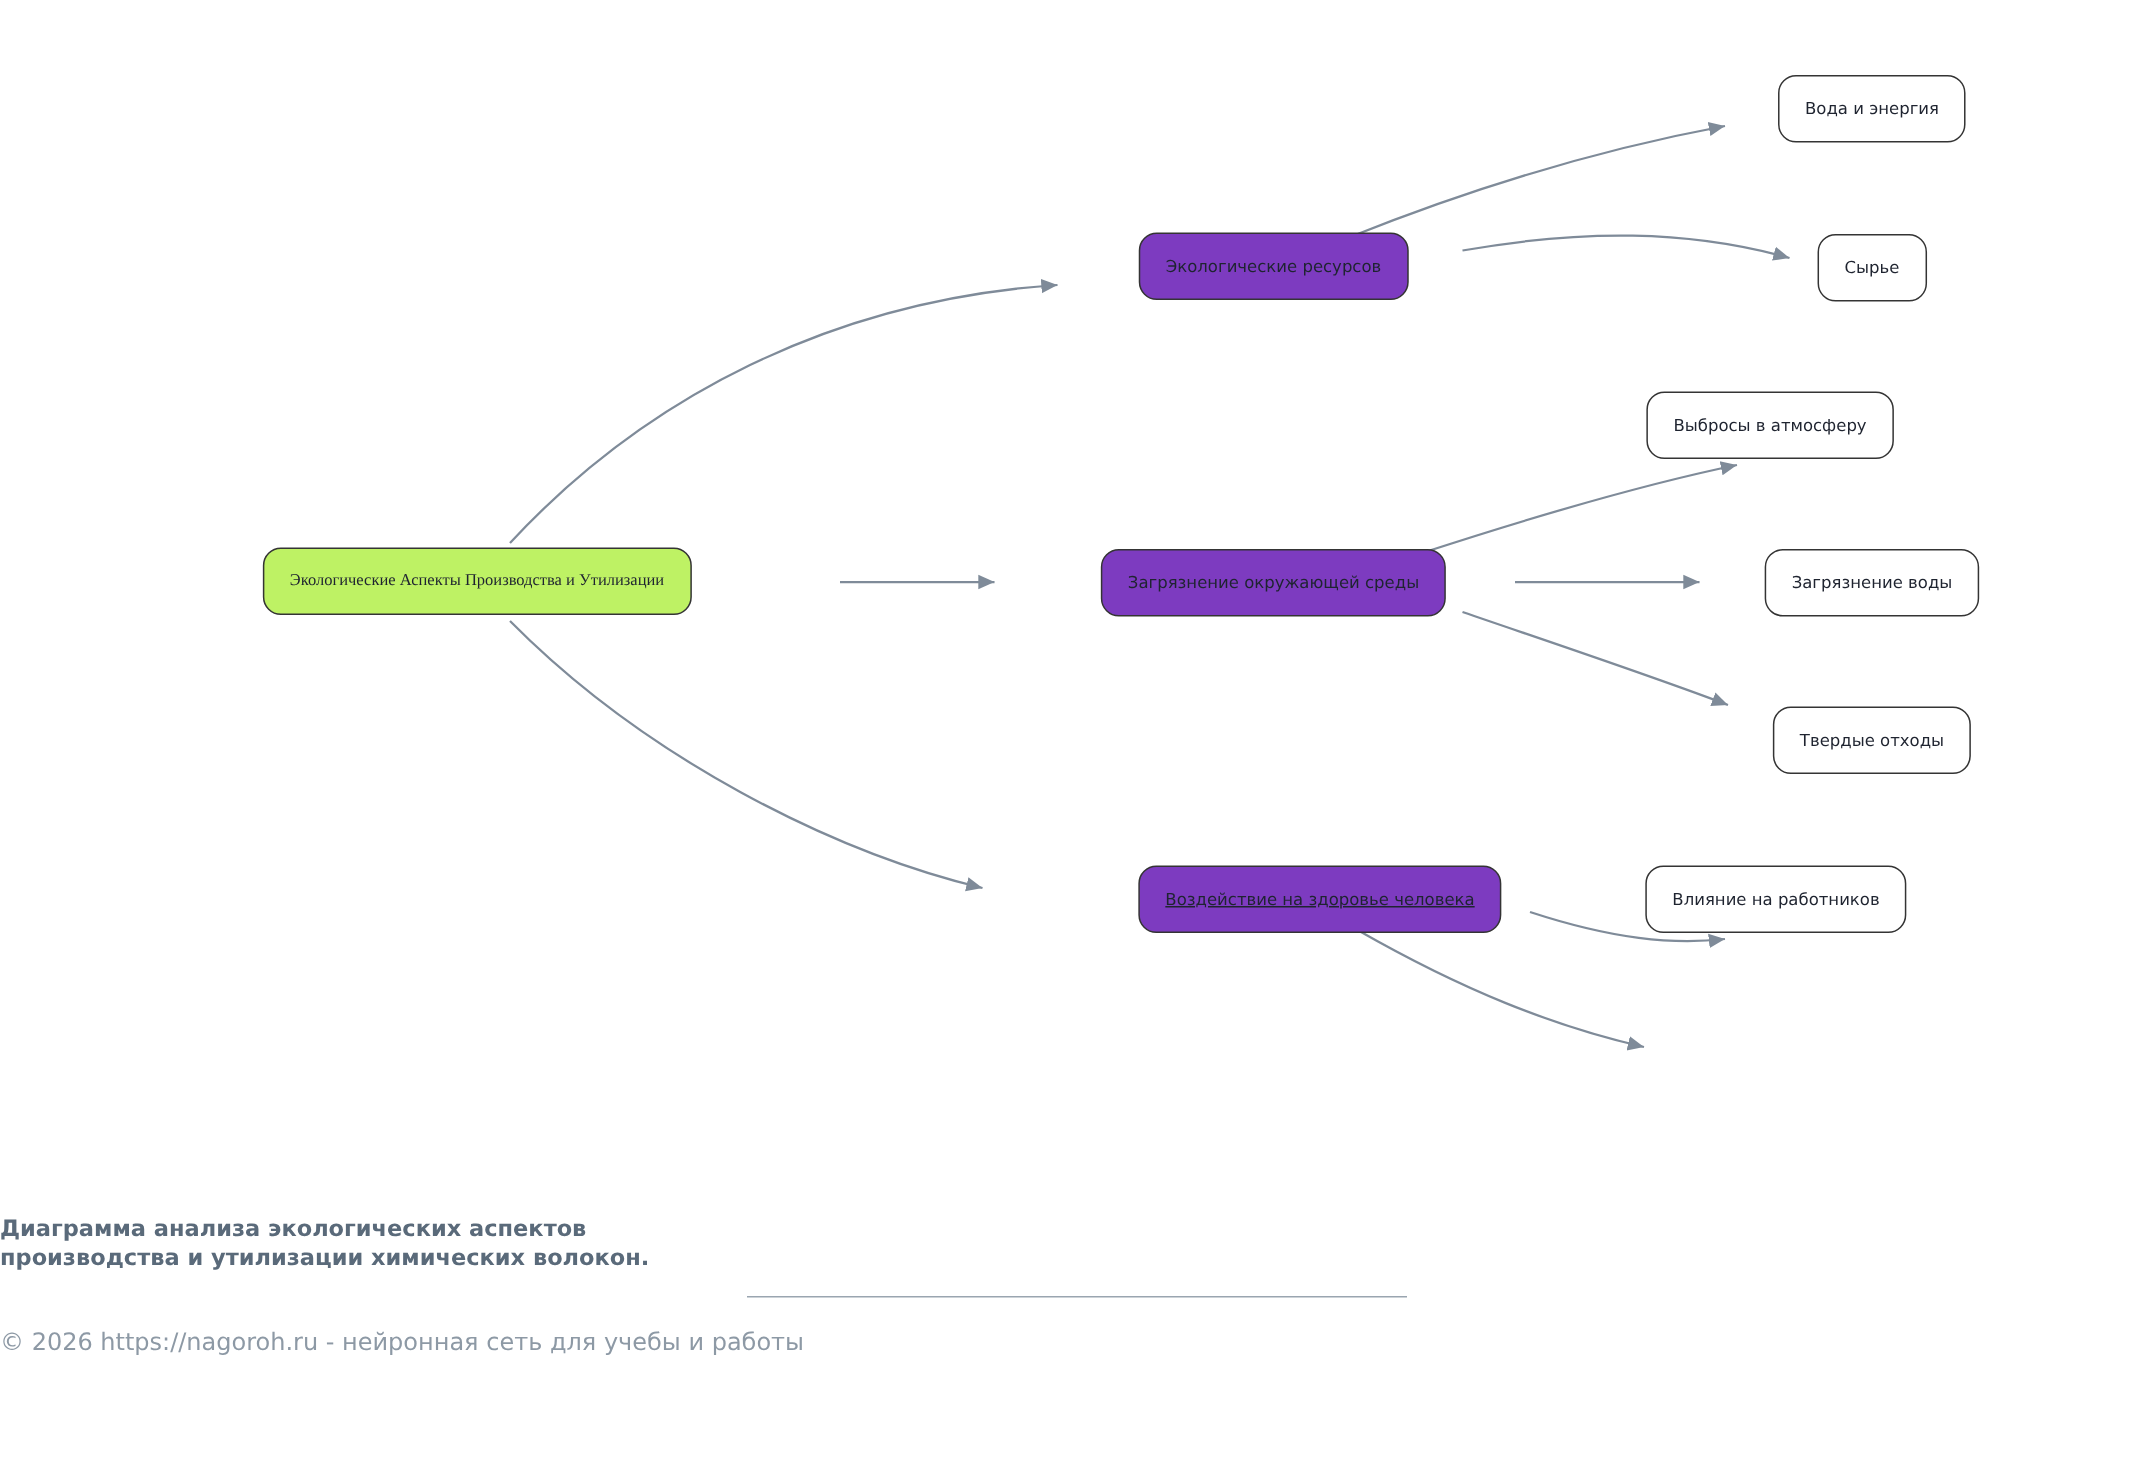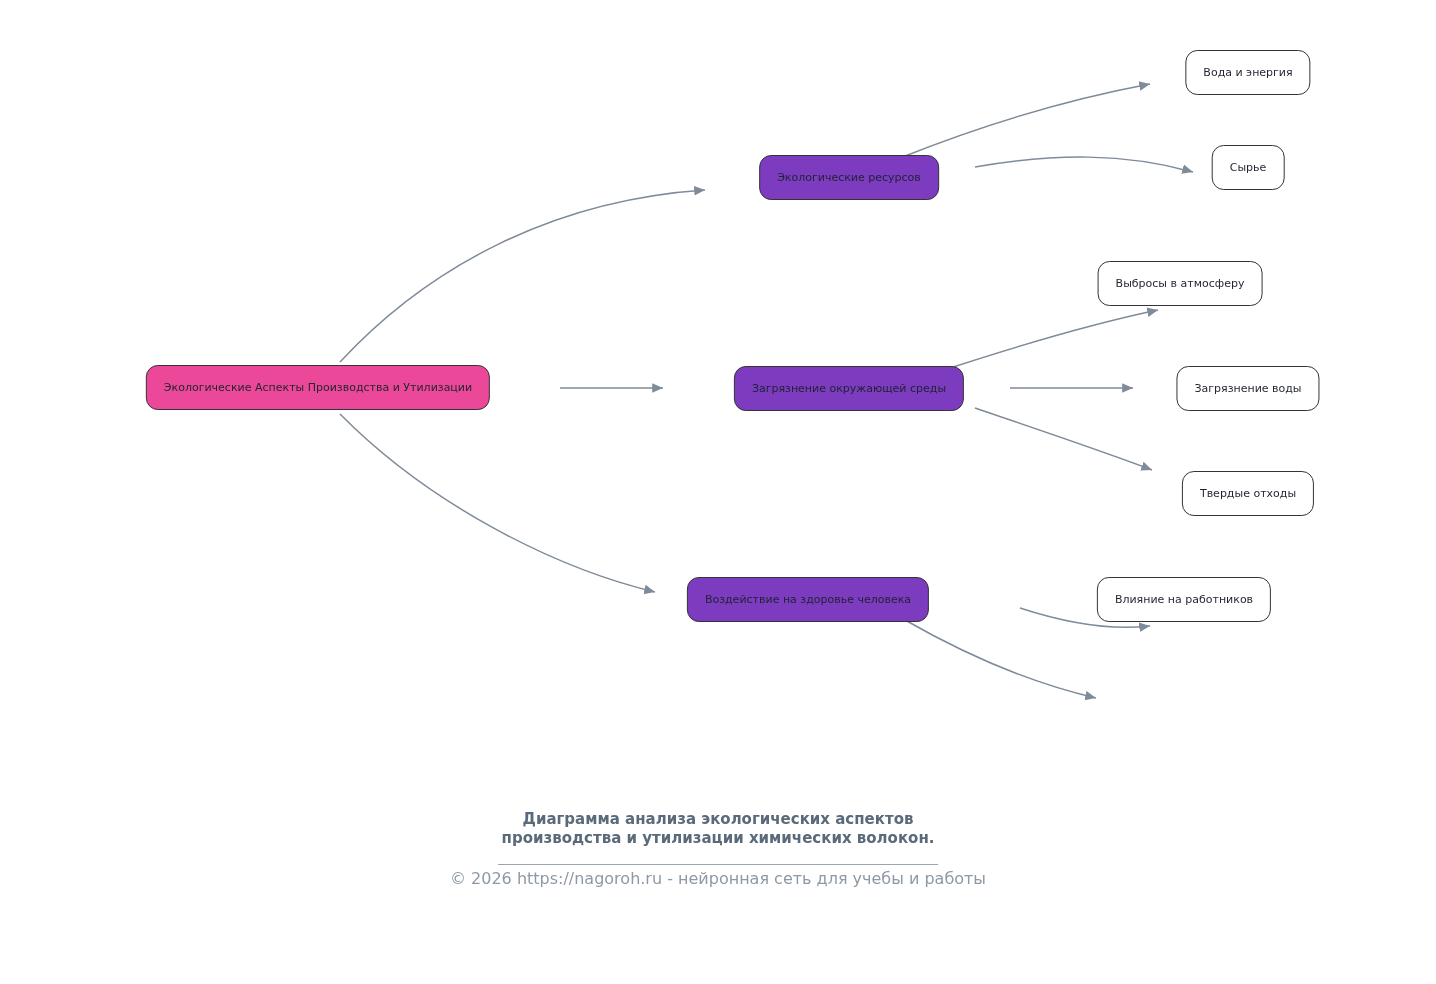--- a/index.html
+++ b/index.html
@@ -31,58 +31,58 @@
     transform: translateX(-50%);
     white-space: nowrap;
     font-size: 11px;
     line-height: 17px;
     color: #1f2430;
     padding: 13px 17px;
     border: 1.5px solid #343434;
     border-radius: 12px;
     background: #ffffff;
   }
-  .node.root   { background: #ec4899; }
+  .node.root   { background: #bef264; font-family: Liberation Serif, serif; }
   .node.branch { background: #7d3bc0; }
   .node.leaf   { background: #ffffff; }
 
   
   .pos-root { left: 318px;  top: 365px; }
   .pos-b1   { left: 849px;  top: 155px; }
   .pos-b2   { left: 849px;  top: 366px; text-align: center; }
-  .pos-b3   { left: 808px;  top: 577px; }
+  .pos-b3   { left: 880px;  top: 577px; text-decoration: underline; }
   .pos-l1   { left: 1248px; top: 50px;  }
-  .pos-l2   { left: 1248px; top: 145px; }
+  .pos-l2   { left: 1248px; top: 156px; }
   .pos-l3   { left: 1180px; top: 261px; }
   .pos-l4   { left: 1248px; top: 366px; }
   .pos-l5   { left: 1248px; top: 471px; }
   .pos-l6   { left: 1184px; top: 577px; }
   .pos-l7   { left: 1248px; top: 682px; }
 
   .footer {
     position: absolute;
     left: 0; top: 810px;
     width: 100%;
-    text-align: center;
+    text-align: left;
     z-index: 2;
   }
   .caption {
     font-weight: bold;
     font-size: 15px;
     line-height: 19px;
     color: #5a6a7a;
   }
   .divider {
     width: 440px;
     height: 0;
     border-top: 1px solid #9aa5b0;
     margin: 16px auto 0;
   }
   .copyright {
-    margin-top: 4px;
+    margin-top: 20px;
     font-size: 16px;
     color: #8d99a5;
   }
 </style>
 </head>
 <body>
 
 <div class="canvas">
 
   <svg class="edges" width="1436" height="984" viewBox="0 0 1436 984" aria-hidden="true">

